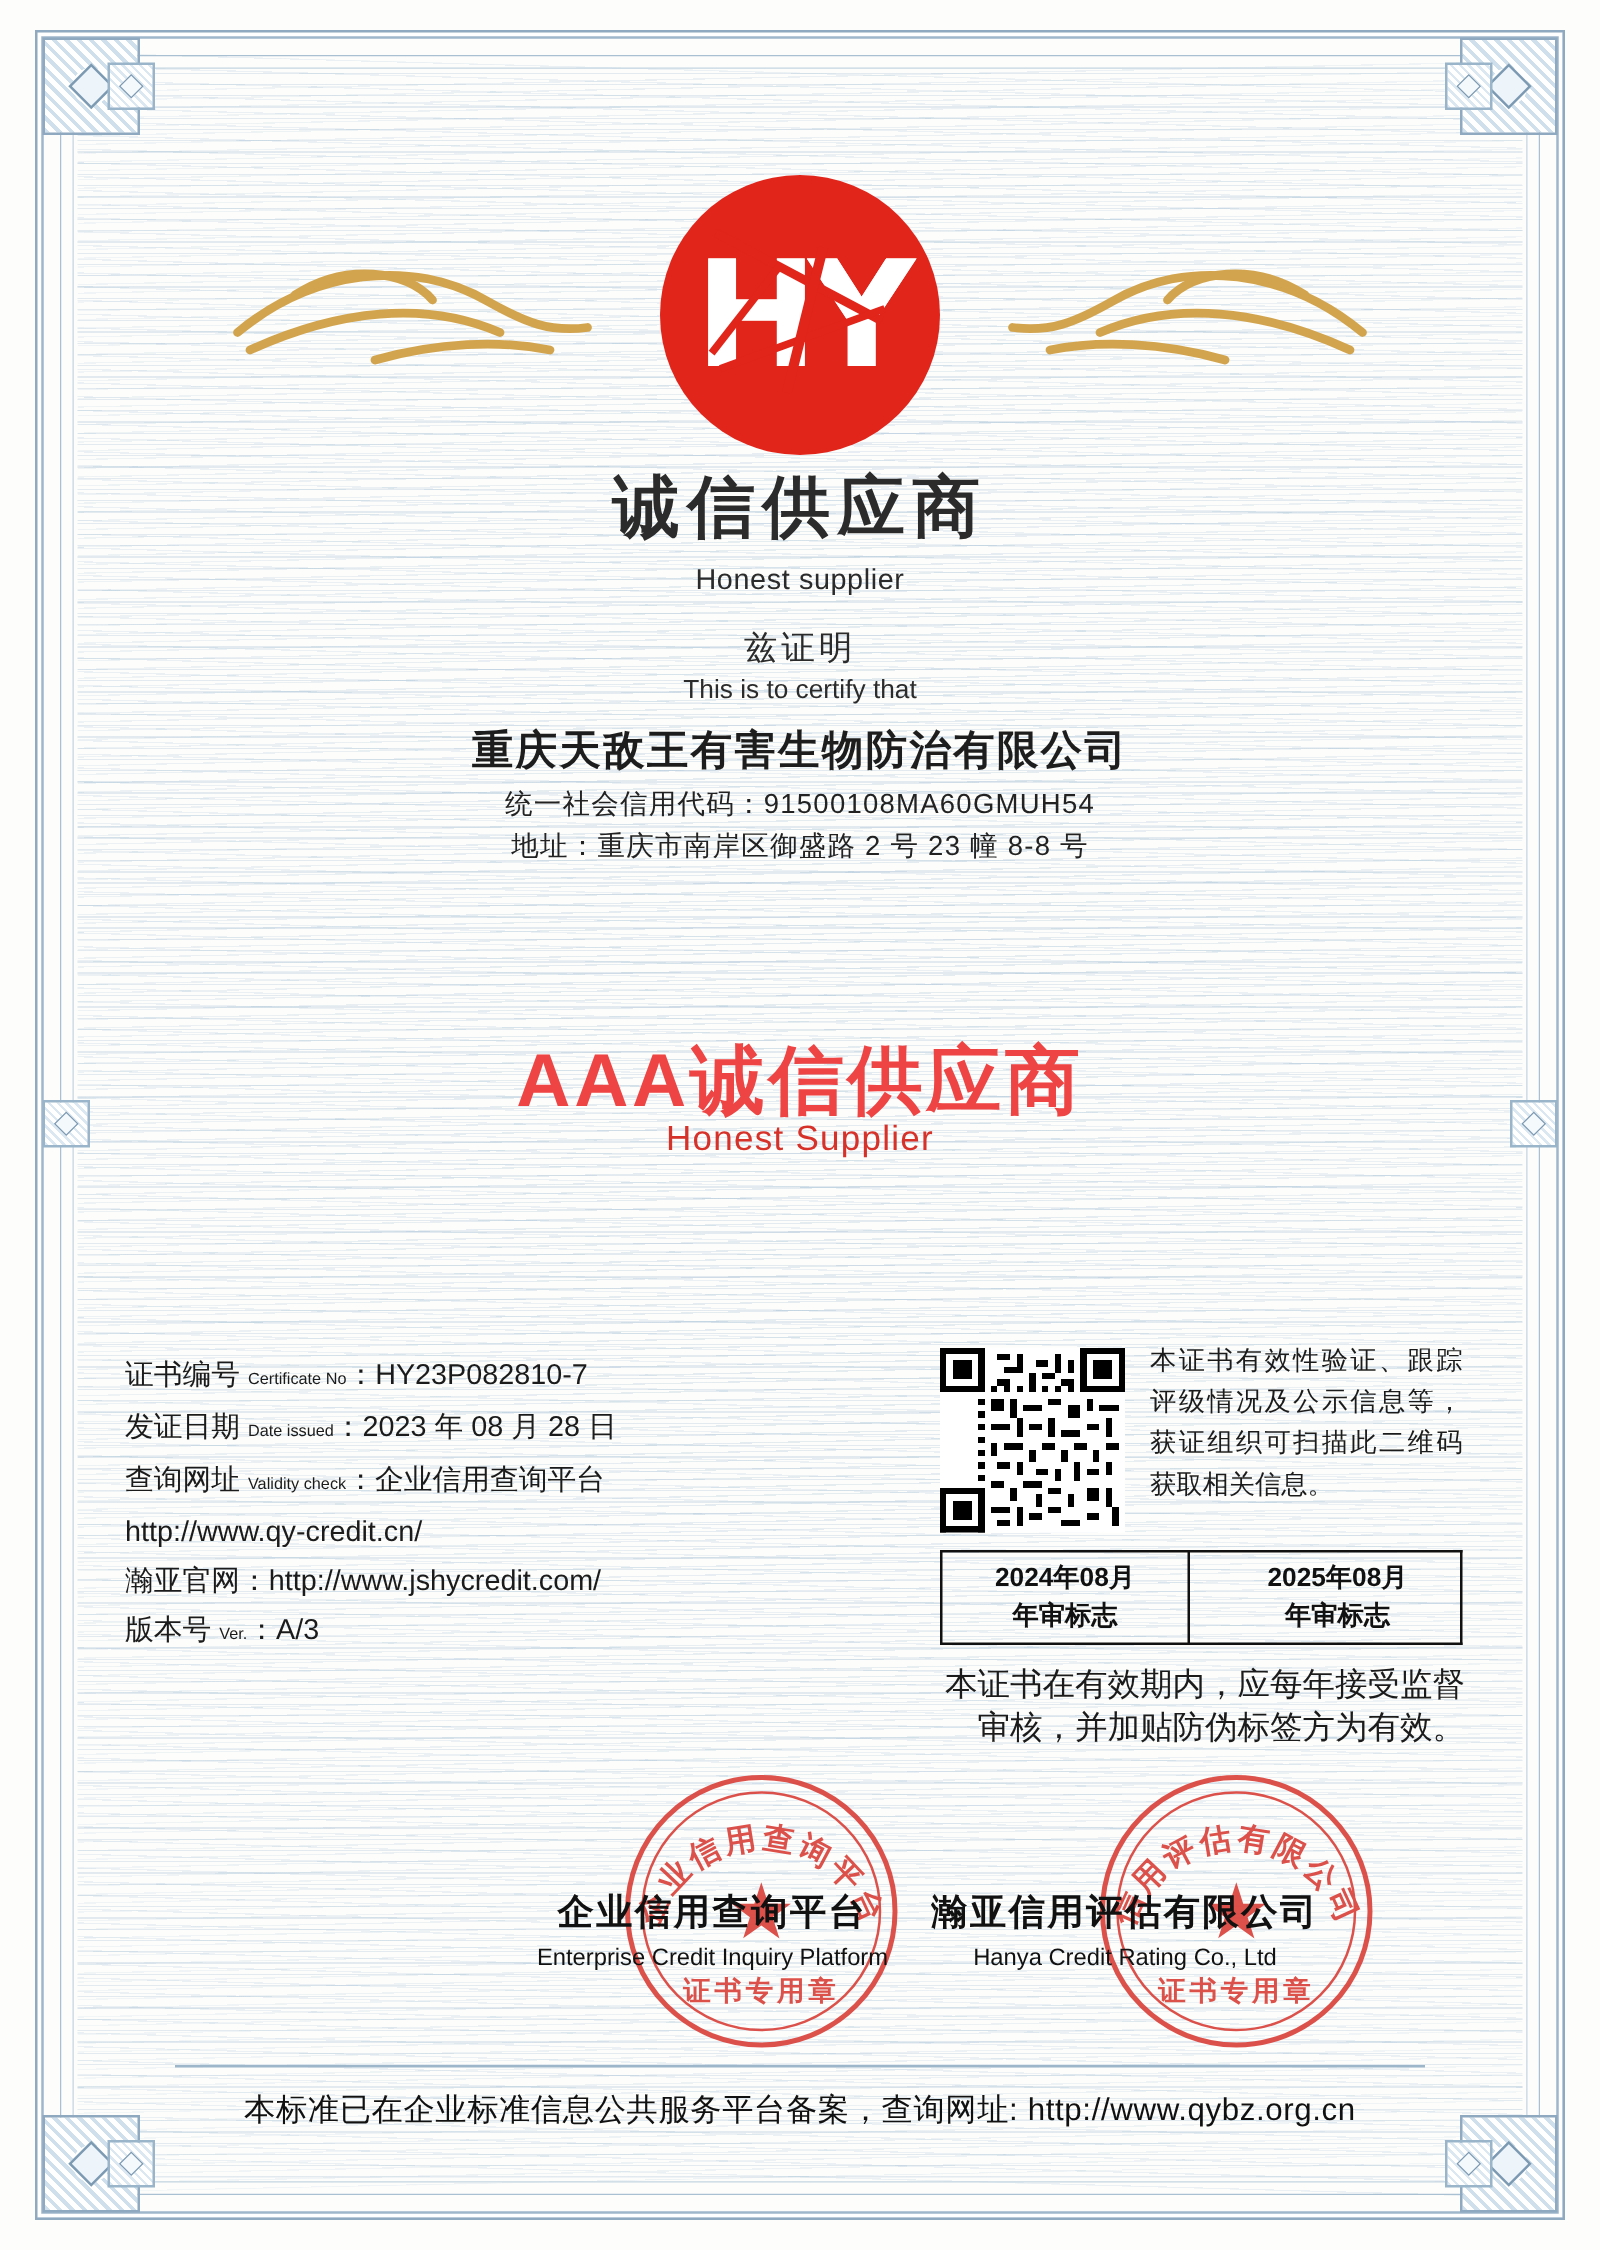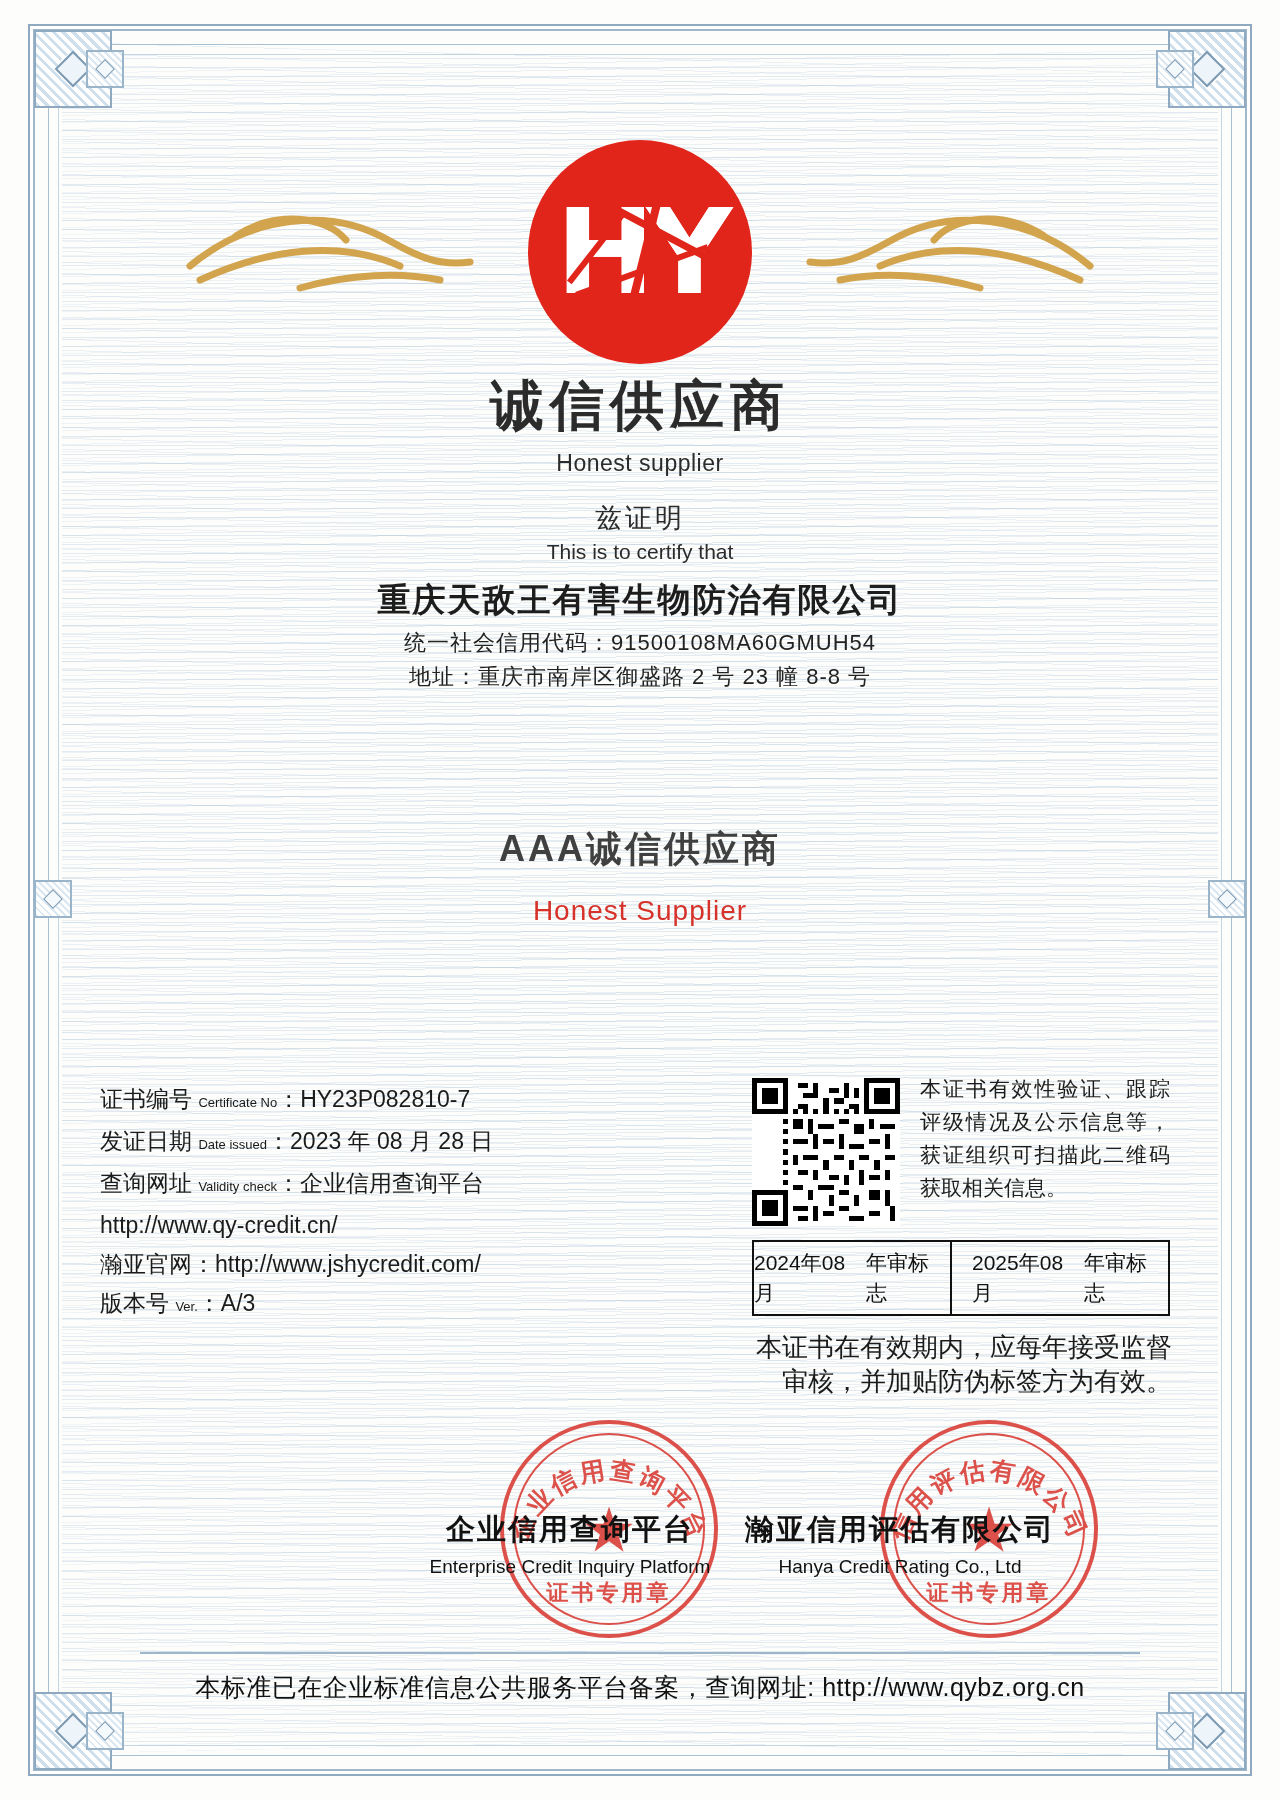--- a/index.html
+++ b/index.html
@@ -133,21 +133,21 @@
   .credit-code{
     position:absolute;top:628px;left:0;width:100%;text-align:center;
     font-size:22px;color:#222;letter-spacing:1px;
   }
   .address{
     position:absolute;top:662px;left:0;width:100%;text-align:center;
     font-size:22px;color:#222;letter-spacing:1px;
   }
   .award-cn{
     position:absolute;top:825px;left:0;width:100%;text-align:center;
-    font-size:36px;font-weight:bold;color:#404040;letter-spacing:3px;
+    font-size:60px;font-weight:bold;color:#ef4444;letter-spacing:3px;
   }
   .award-en{
     position:absolute;top:895px;left:0;width:100%;text-align:center;
     font-size:28px;color:#d6322a;letter-spacing:1px;
   }
 
   
   .details{
     position:absolute;left:100px;top:1080px;width:560px;
     font-size:23px;color:#1b1b1b;line-height:39px;
@@ -166,23 +166,23 @@
   .qr-box svg{display:block;}
   .note-right{
     position:absolute;left:920px;top:1072px;width:250px;
     font-size:21px;line-height:33px;color:#1b1b1b;text-align:justify;
   }
   .stamp-years{
     position:absolute;left:752px;top:1240px;width:418px;height:76px;
     display:flex;
   }
   .year-cell{
-    flex:1;border:2px solid #111;display:flex;
+    flex:1;border:2px solid #111;display:flex;flex-direction:column;
     align-items:center;justify-content:center;font-size:21px;color:#111;
-    line-height:30px;background:transparent;
+    line-height:30px;background:transparent;font-weight:bold;
   }
   .year-cell + .year-cell{border-left:none;padding-left:20px;}
   .note-bottom{
     position:absolute;left:752px;top:1330px;width:420px;
     font-size:26px;line-height:34px;color:#1b1b1b;text-align:right;
   }
 
   
   .seal-area{position:absolute;left:0;top:1420px;width:100%;height:230px;}
   .seal{

